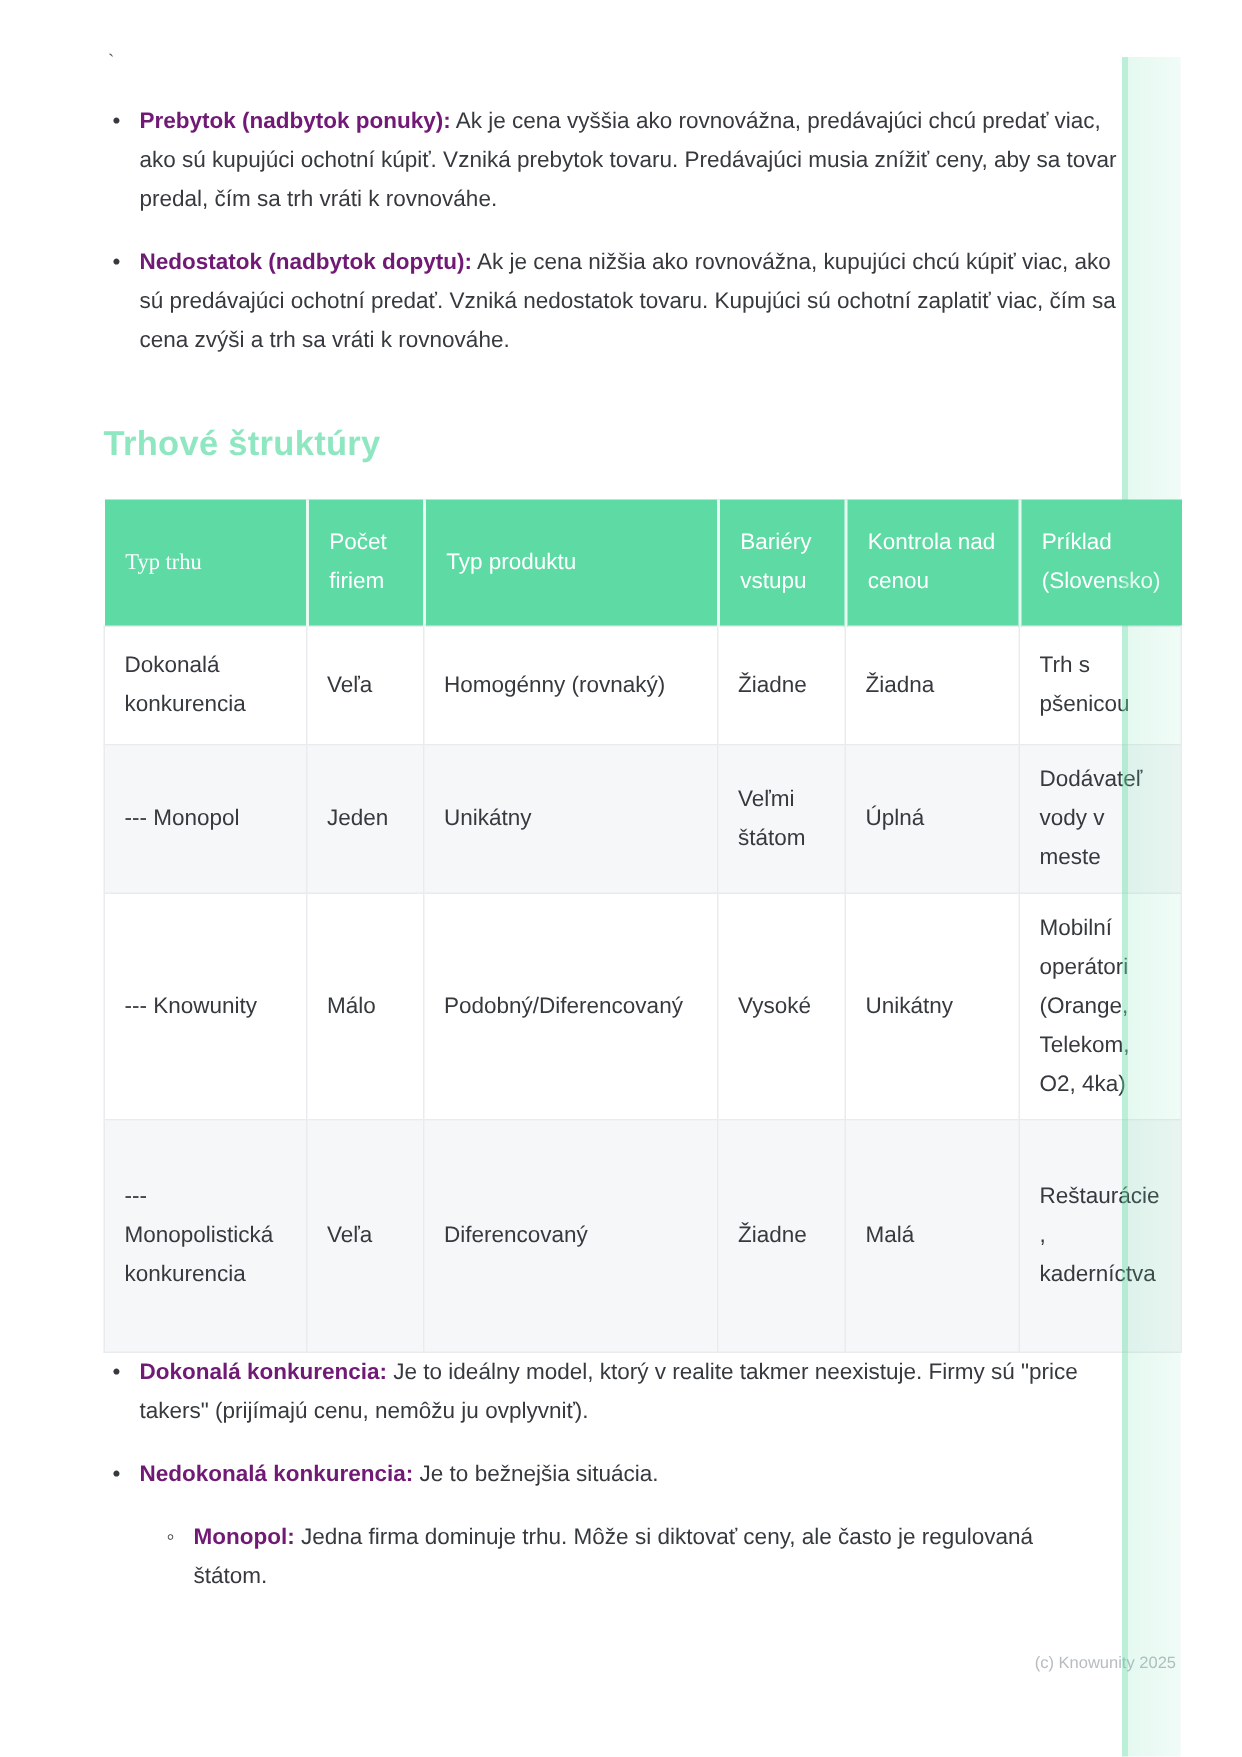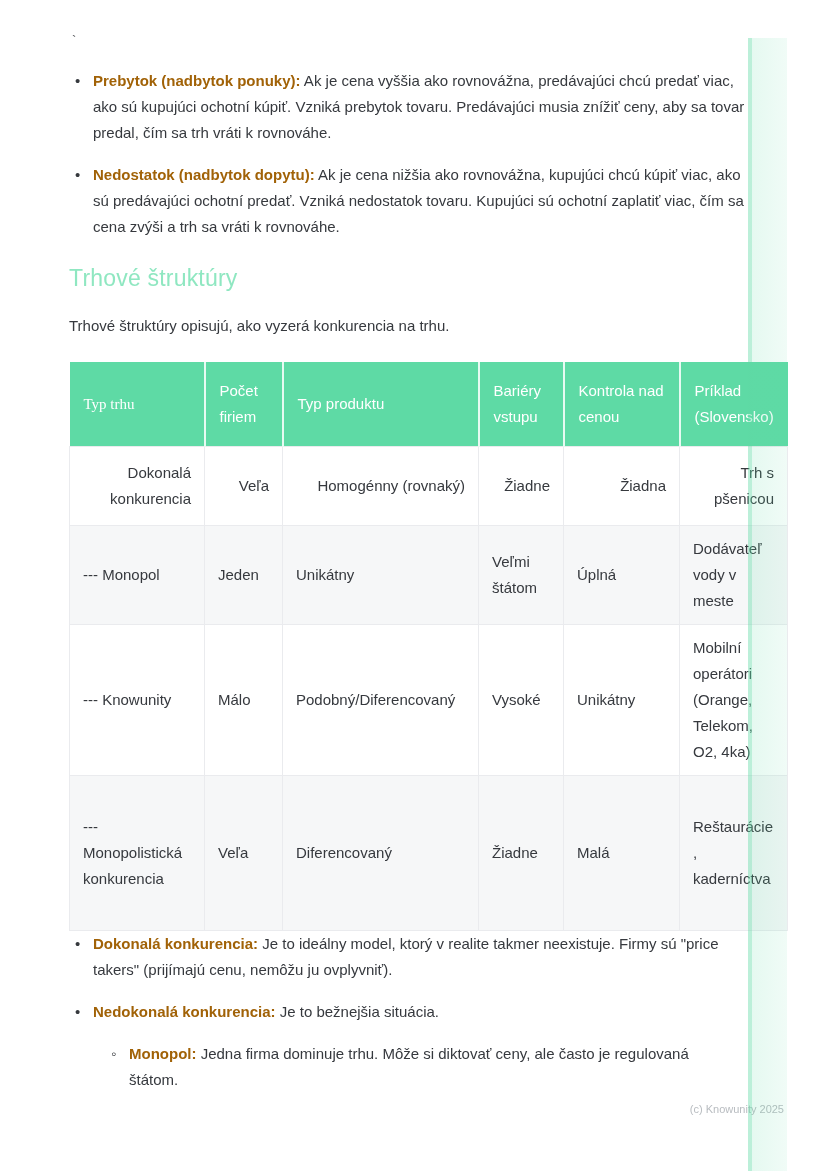--- a/index.html
+++ b/index.html
@@ -45,27 +45,27 @@
   }
   ul.bullets li .marker{
     position:absolute;left:6px;top:0;
     font-size:15px;line-height:26px;color:#36393e;
   }
   ul.bullets li.sub{
     margin-left:36px;
     margin-bottom:12px;
     max-width:600px;
   }
-  ul.bullets li b{font-weight:700;color:#a16207;}
+  ul.bullets li b{font-weight:700;color:#701a75;}
 
   
   h2.section-heading{
-    margin:24px 0 0 0;
+    margin:41px 0 0 0;
     font-size:23px;line-height:28px;
-    font-weight:400;
+    font-weight:700;
     color:#8fe7c1;
     letter-spacing:0.2px;
   }
   p.section-intro{
     margin:22px 0 0 0;
     font-size:15px;line-height:24px;
   }
 
   
   table.market-table{
@@ -90,21 +90,21 @@
   table.market-table th:first-child{border-left:none;font-family:Liberation Serif, serif;}
   table.market-table td{
     font-size:15px;line-height:26px;
     vertical-align:middle;
     padding:10px 13px;
     border:1px solid #eaebee;
     background:#ffffff;
     word-wrap:break-word;
   }
   table.market-table tbody tr:nth-child(even) td{background:#f6f7f8;}
-  table.market-table tbody tr:nth-child(1){height:79px;text-align:right;}
+  table.market-table tbody tr:nth-child(1){height:79px;}
   table.market-table tbody tr:nth-child(2){height:79px;}
   table.market-table tbody tr:nth-child(3){height:99px;}
   table.market-table tbody tr:nth-child(4){height:155px;}
   table.market-table tbody tr:nth-child(5){height:98px;}
 
   .outro{margin-top:34px;}
 
   .watermark{
     position:absolute;
     right:44px;top:1102px;
@@ -122,21 +122,20 @@
 
   <div class="content">
 
     <ul class="bullets" id="intro-bullets">
         <li><span class="marker">•</span><b>Prebytok (nadbytok ponuky):</b><span> Ak je cena vyššia ako rovnovážna, predávajúci chcú predať viac, ako sú kupujúci ochotní kúpiť. Vzniká prebytok tovaru. Predávajúci musia znížiť ceny, aby sa tovar predal, čím sa trh vráti k rovnováhe.</span></li>
         <li><span class="marker">•</span><b>Nedostatok (nadbytok dopytu):</b><span> Ak je cena nižšia ako rovnovážna, kupujúci chcú kúpiť viac, ako sú predávajúci ochotní predať. Vzniká nedostatok tovaru. Kupujúci sú ochotní zaplatiť viac, čím sa cena zvýši a trh sa vráti k rovnováhe.</span></li>
       </ul>
 
     <h2 class="section-heading">Trhové štruktúry</h2>
 
-    <p class="section-intro">Trhové štruktúry opisujú, ako vyzerá konkurencia na trhu.</p>
 
     <table class="market-table">
       <colgroup>
         <col class="c1">
           <col class="c2">
           <col class="c3">
         <col class="c4">
           <col class="c5">
           <col class="c6">
       </colgroup>

